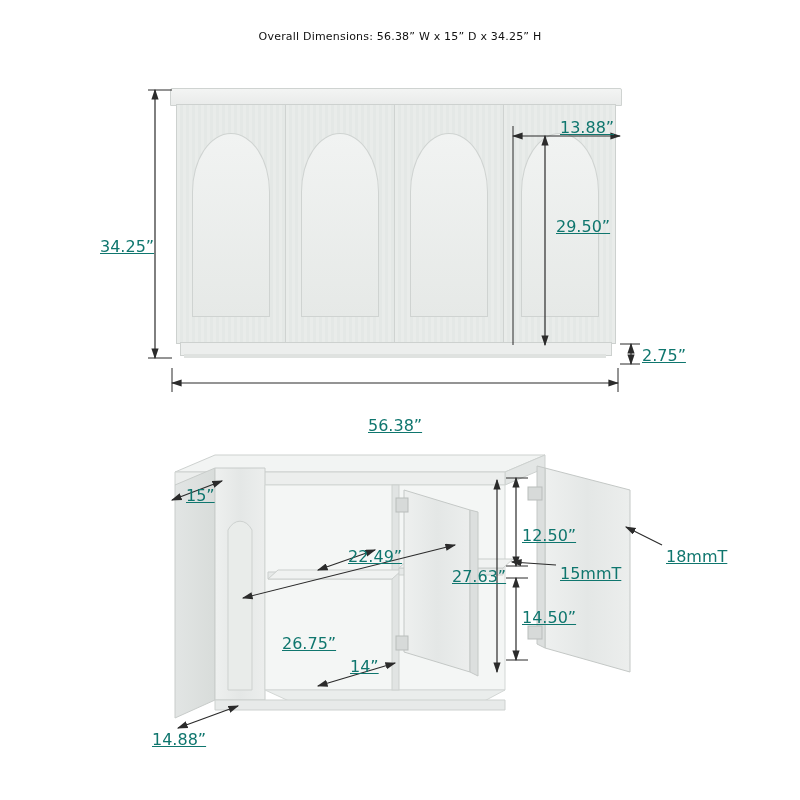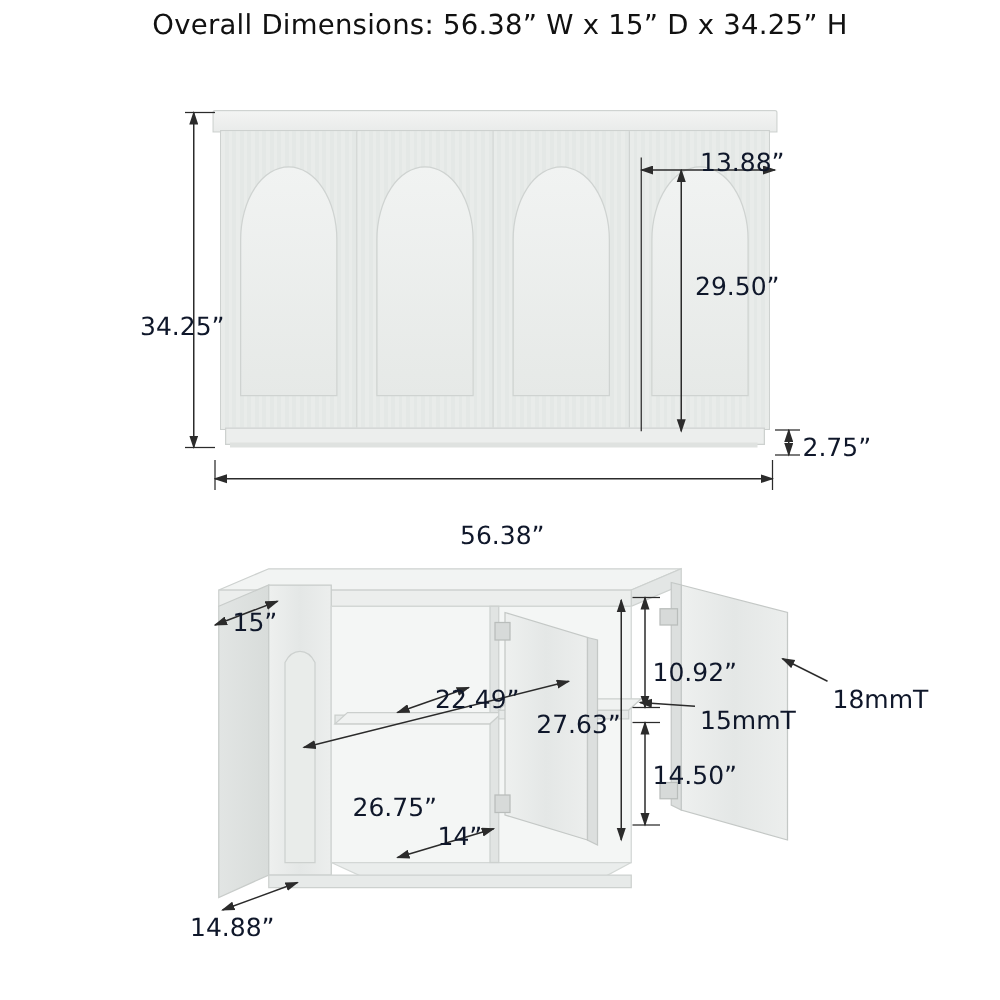--- a/index.html
+++ b/index.html
@@ -6,31 +6,32 @@
   body{
     width:800px;height:800px;
     background:#ffffff;
     font-family:"DejaVu Sans", sans-serif;
     color:#1a1a1a;
     position:relative;
     overflow:hidden;
   }
   .title{
     position:absolute;
-    top:8px;left:0;width:800px;
+    top:30px;left:0;width:800px;
     text-align:center;
-    font-size:22px;
+    font-size:11px;
     letter-spacing:0.2px;
     color:#111;
   }
   .dim{
     position:absolute;
-    font-size:20px;
-    color:#0f172a;
+    font-size:16px;
+    color:#0f766e;
     white-space:nowrap;
+    text-decoration:underline;
   }
   svg.overlay{position:absolute;left:0;top:0;width:800px;height:800px;pointer-events:none;}
 
   
   #front-view{position:absolute;left:170px;top:88px;width:450px;height:275px;}
   .cab-top{
     position:absolute;left:0;top:0;width:450px;height:16px;
     background:linear-gradient(180deg,#f3f4f3 0%, #e9ebea 100%);
     border:1px solid #cfd3d1;
     border-radius:2px 2px 0 0;
@@ -210,28 +211,28 @@
 
   <g>
     <line x1="556" y1="565" x2="512" y2="562" stroke="#2b2b2b" stroke-width="1.2" marker-end="url(#arrow)"></line>
   </g>
 
   <g>
     <line x1="662" y1="545" x2="626" y2="527" stroke="#2b2b2b" stroke-width="1.2" marker-end="url(#arrow)"></line>
   </g>
 </svg>
 
-<div class="dim" style="left:112px;top:237px;margin-top:12px;">34.25”</div>
+<div class="dim" style="left:100px;top:237px;">34.25”</div>
 <div class="dim" style="left:368px;top:390px;margin-top:26px;">56.38”</div>
 <div class="dim" style="left:560px;top:118px;">13.88”</div>
 <div class="dim" style="left:556px;top:217px;">29.50”</div>
 <div class="dim" style="left:642px;top:346px;">2.75”</div>
 
 <div class="dim" style="left:186px;top:486px;">15”</div>
 <div class="dim" style="left:152px;top:730px;">14.88”</div>
 <div class="dim" style="left:348px;top:547px;">22.49”</div>
 <div class="dim" style="left:282px;top:590px;margin-top:44px;">26.75”</div>
 <div class="dim" style="left:350px;top:657px;text-align:right;">14”</div>
-<div class="dim" style="left:429px;top:567px;text-align:right;">27.63”</div>
-<div class="dim" style="left:522px;top:526px;">10.92”</div>
+<div class="dim" style="left:452px;top:567px;text-align:right;">27.63”</div>
+<div class="dim" style="left:522px;top:526px;">12.50”</div>
 <div class="dim" style="left:522px;top:608px;">14.50”</div>
 <div class="dim" style="left:560px;top:564px;">15mmT</div>
 <div class="dim" style="left:666px;top:547px;">18mmT</div>
 
 </body></html>

